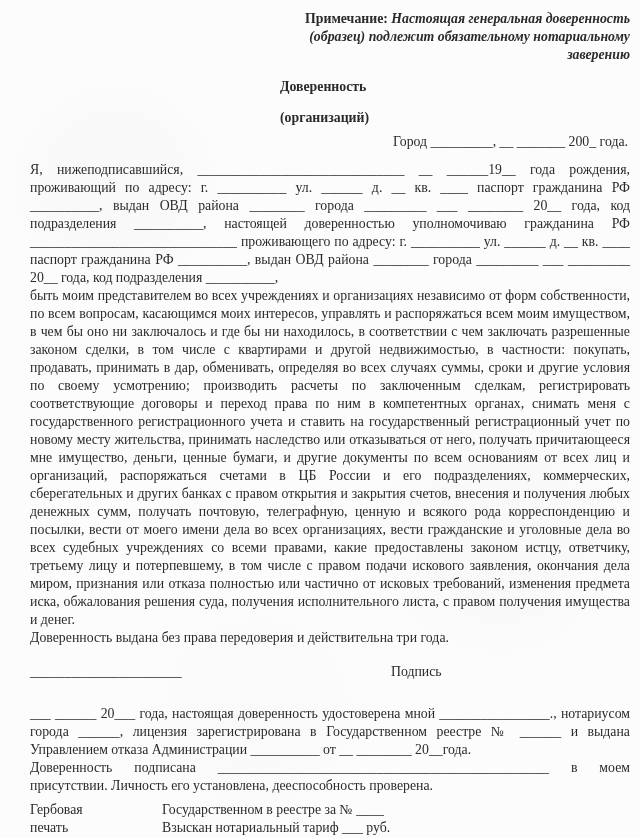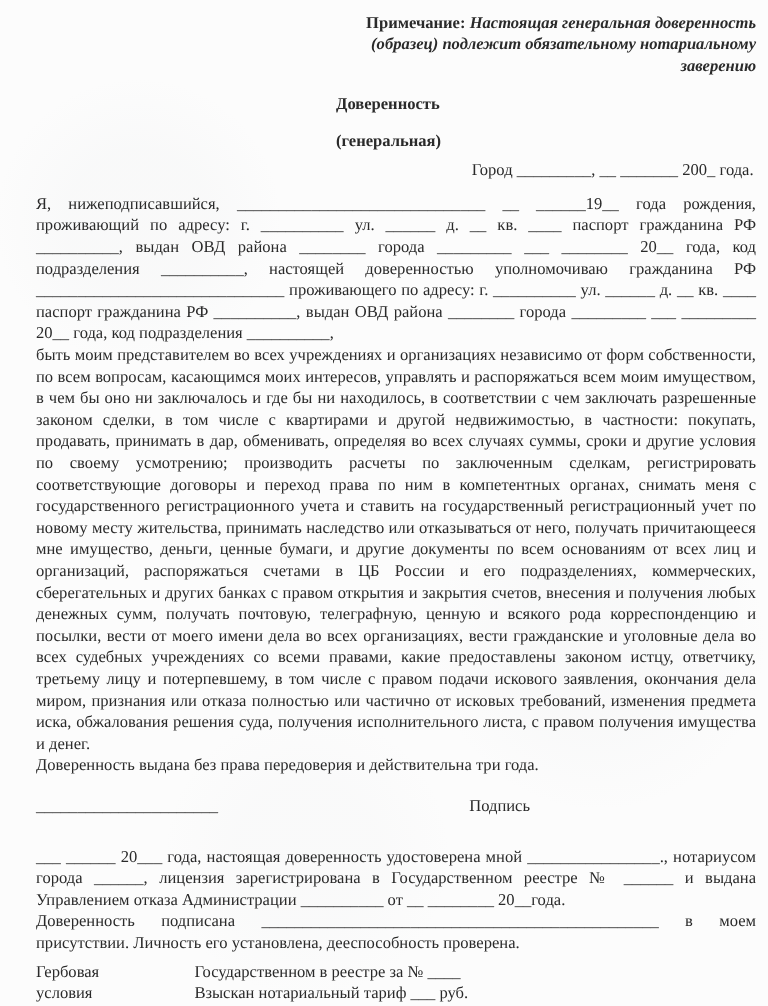--- a/index.html
+++ b/index.html
@@ -72,21 +72,21 @@
 
 <div class="doc">
 
   <div class="note">
     <span class="note-label">Примечание:</span>
     <span class="note-text">Настоящая генеральная доверенность (образец) подлежит обязательному нотариальному заверению</span>
   </div>
 
   <div class="title">Доверенность</div>
 
-  <div class="subtitle">(генеральная)</div>
+  <div class="subtitle">(организаций)</div>
 
   <div class="date-line">Город _________, __ _______ 200_ года.</div>
 
   <p class="para">Я, нижеподписавшийся, ______________________________ __ ______19__ года рождения, проживающий по адресу: г. __________ ул. ______ д. __ кв. ____ паспорт гражданина РФ __________, выдан ОВД района ________ города _________ ___ ________ 20__ года, код подразделения __________, настоящей доверенностью уполномочиваю гражданина РФ ______________________________ проживающего по адресу: г. __________ ул. ______ д. __ кв. ____ паспорт гражданина РФ __________, выдан ОВД района ________ города _________ ___ _________ 20__ года, код подразделения __________,</p>
 
   <p class="para">быть моим представителем во всех учреждениях и организациях независимо от форм собственности, по всем вопросам, касающимся моих интересов, управлять и распоряжаться всем моим имуществом, в чем бы оно ни заключалось и где бы ни находилось, в соответствии с чем заключать разрешенные законом сделки, в том числе с квартирами и другой недвижимостью, в частности: покупать, продавать, принимать в дар, обменивать, определяя во всех случаях суммы, сроки и другие условия по своему усмотрению; производить расчеты по заключенным сделкам, регистрировать соответствующие договоры и переход права по ним в компетентных органах, снимать меня с государственного регистрационного учета и ставить на государственный регистрационный учет по новому месту жительства, принимать наследство или отказываться от него, получать причитающееся мне имущество, деньги, ценные бумаги, и другие документы по всем основаниям от всех лиц и организаций, распоряжаться счетами в ЦБ России и его подразделениях, коммерческих, сберегательных и других банках с правом открытия и закрытия счетов, внесения и получения любых денежных сумм, получать почтовую, телеграфную, ценную и всякого рода корреспонденцию и посылки, вести от моего имени дела во всех организациях, вести гражданские и уголовные дела во всех судебных учреждениях со всеми правами, какие предоставлены законом истцу, ответчику, третьему лицу и потерпевшему, в том числе с правом подачи искового заявления, окончания дела миром, признания или отказа полностью или частично от исковых требований, изменения предмета иска, обжалования решения суда, получения исполнительного листа, с правом получения имущества и денег.</p>
 
   <p class="para">Доверенность выдана без права передоверия и действительна три года.</p>
 
   <div class="sig-row">
@@ -94,21 +94,21 @@
     <span class="sig-label">Подпись</span>
   </div>
 
   <p class="para">___ ______ 20___ года, настоящая доверенность удостоверена мной ________________., нотариусом города ______, лицензия зарегистрирована в Государственном реестре № ______ и выдана Управлением отказа Администрации __________ от __ ________ 20__года.</p>
 
   <p class="para">Доверенность подписана ________________________________________________ в моем присутствии. Личность его установлена, дееспособность проверена.</p>
 
   <div class="stamp-block">
     <div class="stamp-label">
       <div>Гербовая</div>
-      <div>условия</div>
+      <div>печать</div>
     </div>
     <div class="registry">
       <div>Государственном в реестре за № ____</div>
       <div>Взыскан нотариальный тариф ___ руб.</div>
       <div>по квитанции № ____ от ___ ______ 200_ года.</div>
     </div>
   </div>
 
 </div>
 

